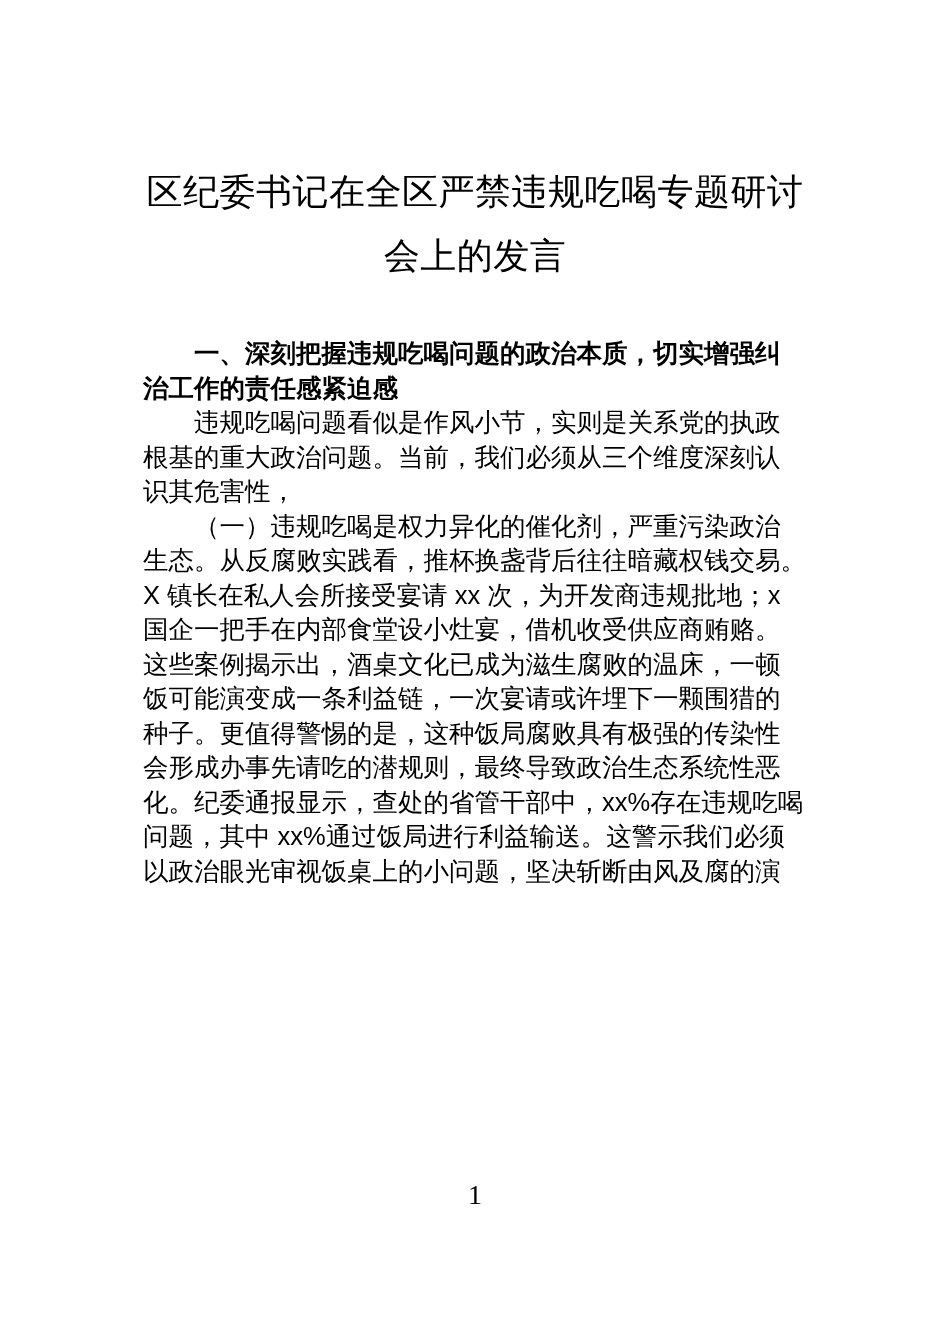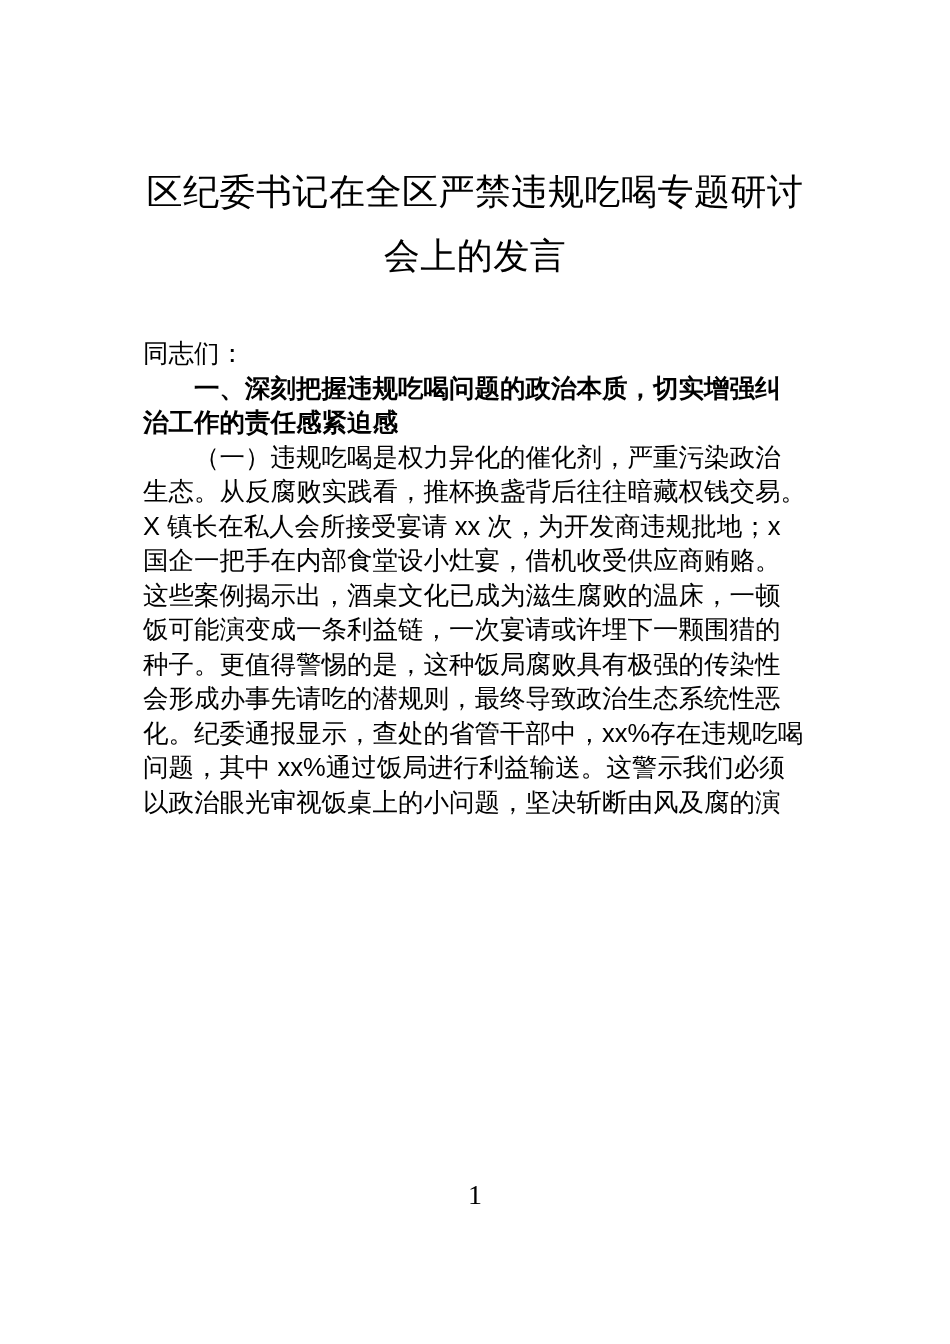--- a/index.html
+++ b/index.html
@@ -59,26 +59,28 @@
 </head>
 <body>
 
 <div class="page">
 
   <h1 class="doc-title">区纪委书记在全区严禁违规吃喝专题研讨
 会上的发言</h1>
 
   <div class="doc-body">
 
-    <p class="para greeting">同志们：</p>
 
 
     <p class="para heading">　　一、深刻把握违规吃喝问题的政治本质，切实增强纠
 治工作的责任感紧迫感</p>
 
+    <p class="para">　　违规吃喝问题看似是作风小节，实则是关系党的执政
+根基的重大政治问题。当前，我们必须从三个维度深刻认
+识其危害性，</p>
 
     <p class="para">　　（一）违规吃喝是权力异化的催化剂，严重污染政治
 生态。从反腐败实践看，推杯换盏背后往往暗藏权钱交易。
 X 镇长在私人会所接受宴请 xx 次，为开发商违规批地；x
 国企一把手在内部食堂设小灶宴，借机收受供应商贿赂。
 这些案例揭示出，酒桌文化已成为滋生腐败的温床，一顿
 饭可能演变成一条利益链，一次宴请或许埋下一颗围猎的
 种子。更值得警惕的是，这种饭局腐败具有极强的传染性
 会形成办事先请吃的潜规则，最终导致政治生态系统性恶
 化。纪委通报显示，查处的省管干部中，xx%存在违规吃喝

